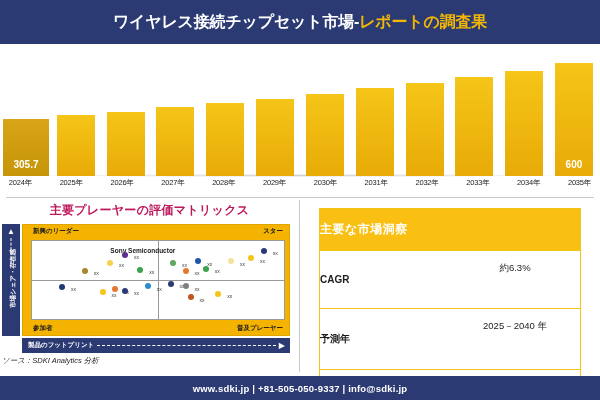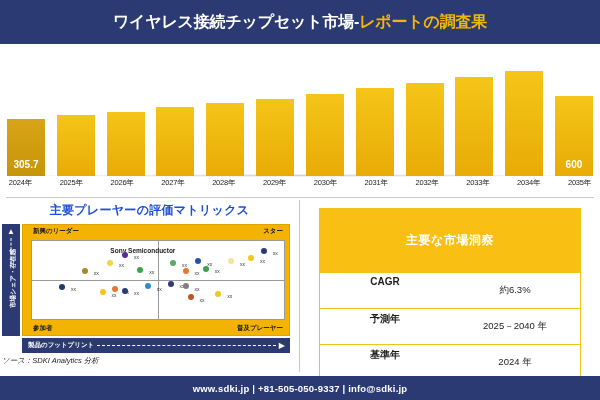--- a/index.html
+++ b/index.html
@@ -35,21 +35,21 @@
     display:flex;align-items:flex-end;justify-content:space-between;
   }
   .bar-col{
     width:40px;display:flex;flex-direction:column;align-items:center;
     justify-content:flex-end;height:100%;position:relative;
   }
   .bar{
     width:38px;background:linear-gradient(180deg,#f5c518 0%,#e8ab07 100%);
     position:relative;
   }
-  .bar.first{background:linear-gradient(180deg,#d8a418 0%,#c79508 100%);}
+  .bar.first{background:linear-gradient(180deg,#d8a418 0%,#c79508 100%);padding-left:8px;}
   .bar-value{
     position:absolute;left:0;right:0;bottom:6px;text-align:center;
     font-size:10px;font-weight:bold;color:#ffffff;
   }
   #x-axis{
     position:absolute;left:6px;right:6px;bottom:2px;height:16px;
     display:flex;justify-content:space-between;gap:22px;
   }
   .x-label{
     width:40px;text-align:center;font-size:7.5px;color:#1c1c1c;
@@ -71,21 +71,21 @@
   }
   .divider-h{
     position:absolute;left:6px;top:197px;width:588px;height:1px;
     background:#c9c9c9;
   }
 
   
   #matrix-panel{width:299px;height:178px;position:relative;}
   #matrix-title{
     position:absolute;left:0;right:0;top:4px;text-align:center;
-    font-size:12px;font-weight:bold;color:#1d4ed8;letter-spacing:0.3px;
+    font-size:12px;font-weight:bold;color:#be185d;letter-spacing:0.3px;
   }
   #matrix-box{
     position:absolute;left:22px;top:26px;width:268px;height:112px;
     background:#f5b301;border:1px solid #e0a400;box-sizing:border-box;
   }
   #matrix-inner{
     position:absolute;left:8px;top:15px;right:4px;bottom:15px;
     background:#ffffff;border:1px solid #9a9a9a;box-sizing:border-box;
   }
   #quad-v{position:absolute;left:50%;top:0;bottom:0;width:1px;background:#9a9a9a;}
@@ -143,29 +143,29 @@
     font-size:7.5px;font-style:italic;color:#1c1c1c;white-space:nowrap;
   }
 
   
   #insights-panel{width:301px;height:178px;position:relative;}
   #insights-table{
     position:absolute;left:20px;top:10px;width:262px;
     border:1px solid #f0c419;box-sizing:border-box;background:#ffffff;
   }
   #insights-header{
-    background:#f9c013;color:#ffffff;text-align:center;
-    font-size:12px;font-weight:bold;padding:23px 0;letter-spacing:0.5px;
+    background:#f9c013;color:#ffffff;
+    font-size:12px;font-weight:bold;padding:12px 0;letter-spacing:0.5px;
   }
   .insight-row{
     display:flex;border-top:1px solid #f0c419;
   }
   .insight-key{
-    width:50%;text-align:center;font-size:10px;font-weight:bold;
-    color:#1c1c1c;padding:3px 0;box-sizing:border-box;
+    width:50%;text-align:left;font-size:10px;font-weight:bold;
+    color:#1c1c1c;padding:23px 0;box-sizing:border-box;
   }
   .insight-val{
     width:50%;text-align:center;font-size:9.5px;color:#1c1c1c;
     padding:11px 0;box-sizing:border-box;
   }
 
   
   #footer-bar{
     position:absolute;left:0;bottom:0;width:600px;height:24px;
     background:#2b3a73;display:flex;align-items:center;justify-content:center;
@@ -215,21 +215,21 @@
       <div class="bar-col">
         <div class="bar" style="height: 93px;"></div>
       </div>
       <div class="bar-col">
         <div class="bar" style="height: 99px;"></div>
       </div>
       <div class="bar-col">
         <div class="bar" style="height: 105px;"></div>
       </div>
       <div class="bar-col">
-        <div class="bar" style="height: 80px;">
+        <div class="bar" style="height: 113px;">
           <div class="bar-value">600</div>
         </div>
       </div>
     </div>
   <div id="x-axis">
       <div class="x-label">2024年</div>
       <div class="x-label">2025年</div>
       <div class="x-label">2026年</div>
       <div class="x-label">2027年</div>
       <div class="x-label">2028年</div>

